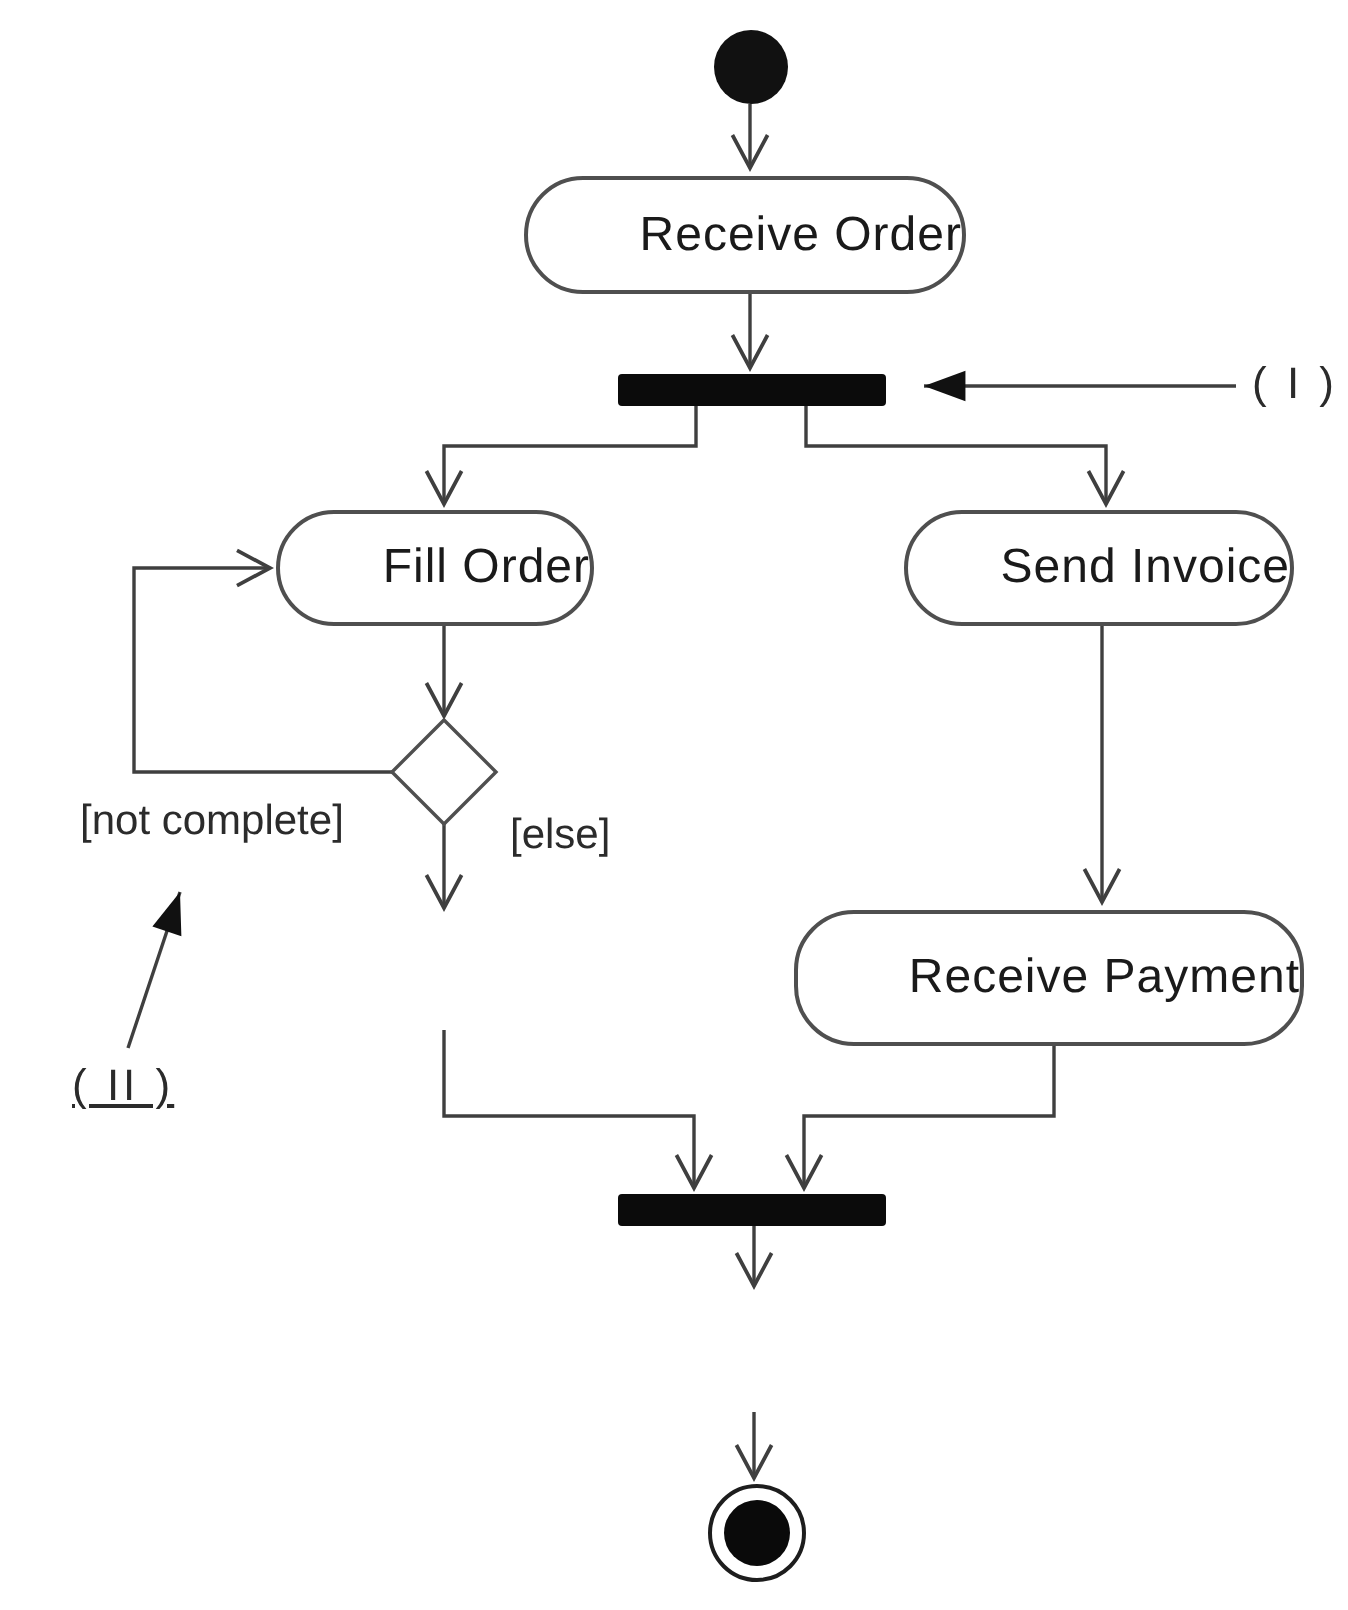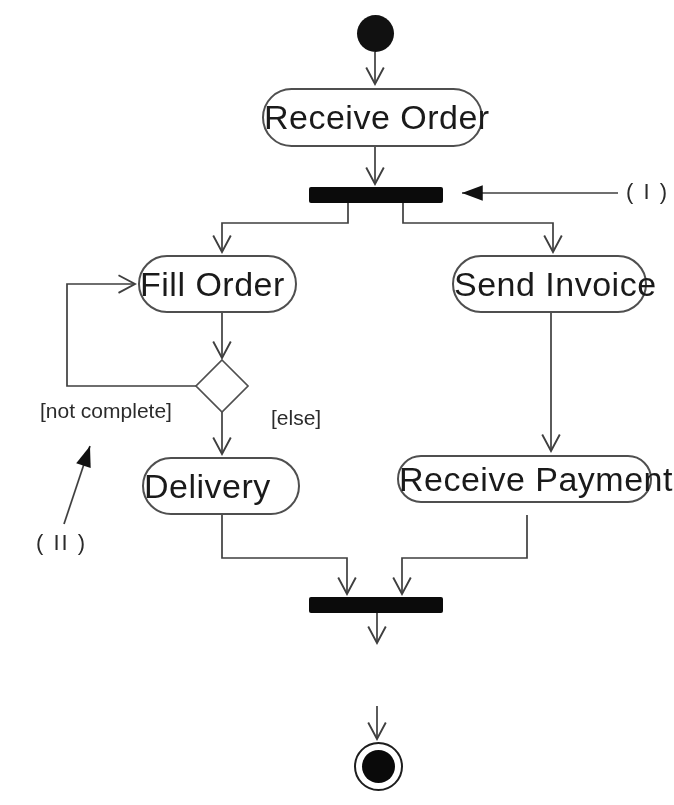--- a/index.html
+++ b/index.html
@@ -19,25 +19,25 @@
   }
   svg.connectors{
     position:absolute;left:0;top:0;width:674px;height:805px;
   }
   .flow{stroke:var(--line);stroke-width:1.7;fill:none;}
   .vee-head{stroke:var(--line);stroke-width:1.7;fill:none;}
   .tri-head{fill:#111111;}
   .diamond{fill:var(--node-fill);stroke:var(--node-border);stroke-width:1.7;}
   .activity{
     position:absolute;
-    display:flex;align-items:center;justify-content:flex-start;
+    display:flex;align-items:center;justify-content:flex-end;
     background:var(--node-fill);
     border:2px solid var(--node-border);
     border-radius:30px;
-    font-size:34px;color:var(--text);
+    font-size:24px;color:var(--text);
     white-space:nowrap;
     letter-spacing:0.5px;
   }
   .bar{
     position:absolute;
     background:var(--bar-fill);
     border-radius:2px;
   }
   .initial-node{
     position:absolute;left:357px;top:15px;width:37px;height:37px;
@@ -112,37 +112,34 @@
   <div class="bar" style="left:309px;top:187px;width:134px;height:16px;"></div>
 
   <div class="activity" style="left:452px;top:255px;width:195px;height:58px;">
     <span>Send Invoice</span>
   </div>
 
   <div class="activity" style="left:138px;top:255px;width:159px;height:58px;">
     <span>Fill Order</span>
   </div>
 
-  <div class="activity" style="left:142px;top:457px;width:158px;height:58px;">
-    <span>Delivery</span>
-  </div>
 
-  <div class="activity" style="left:397px;top:455px;width:255px;height:48px;">
+  <div class="activity" style="left:397px;top:455px;width:255px;height:68px;">
     <span>Receive Payment</span>
   </div>
 
   <div class="bar" style="left:309px;top:597px;width:134px;height:16px;"></div>
 
 
   <div class="final-node">
     <div class="dot"></div>
   </div>
 
   <div class="edge-label" style="left:4px;top:399px;">[not complete]</div>
 
-  <div class="edge-label" style="left:235px;top:406px;">[else]</div>
+  <div class="edge-label" style="left:219px;top:406px;">[else]</div>
 
   <div class="annotation-label" style="left:626px;top:179px;">( I )</div>
 
-  <div class="annotation-label" style="left:36px;top:530px;">( II )</div>
+  <div class="annotation-label" style="left:36px;top:530px;text-decoration:underline;">( II )</div>
 
 
 </div>
 
 </body></html>

